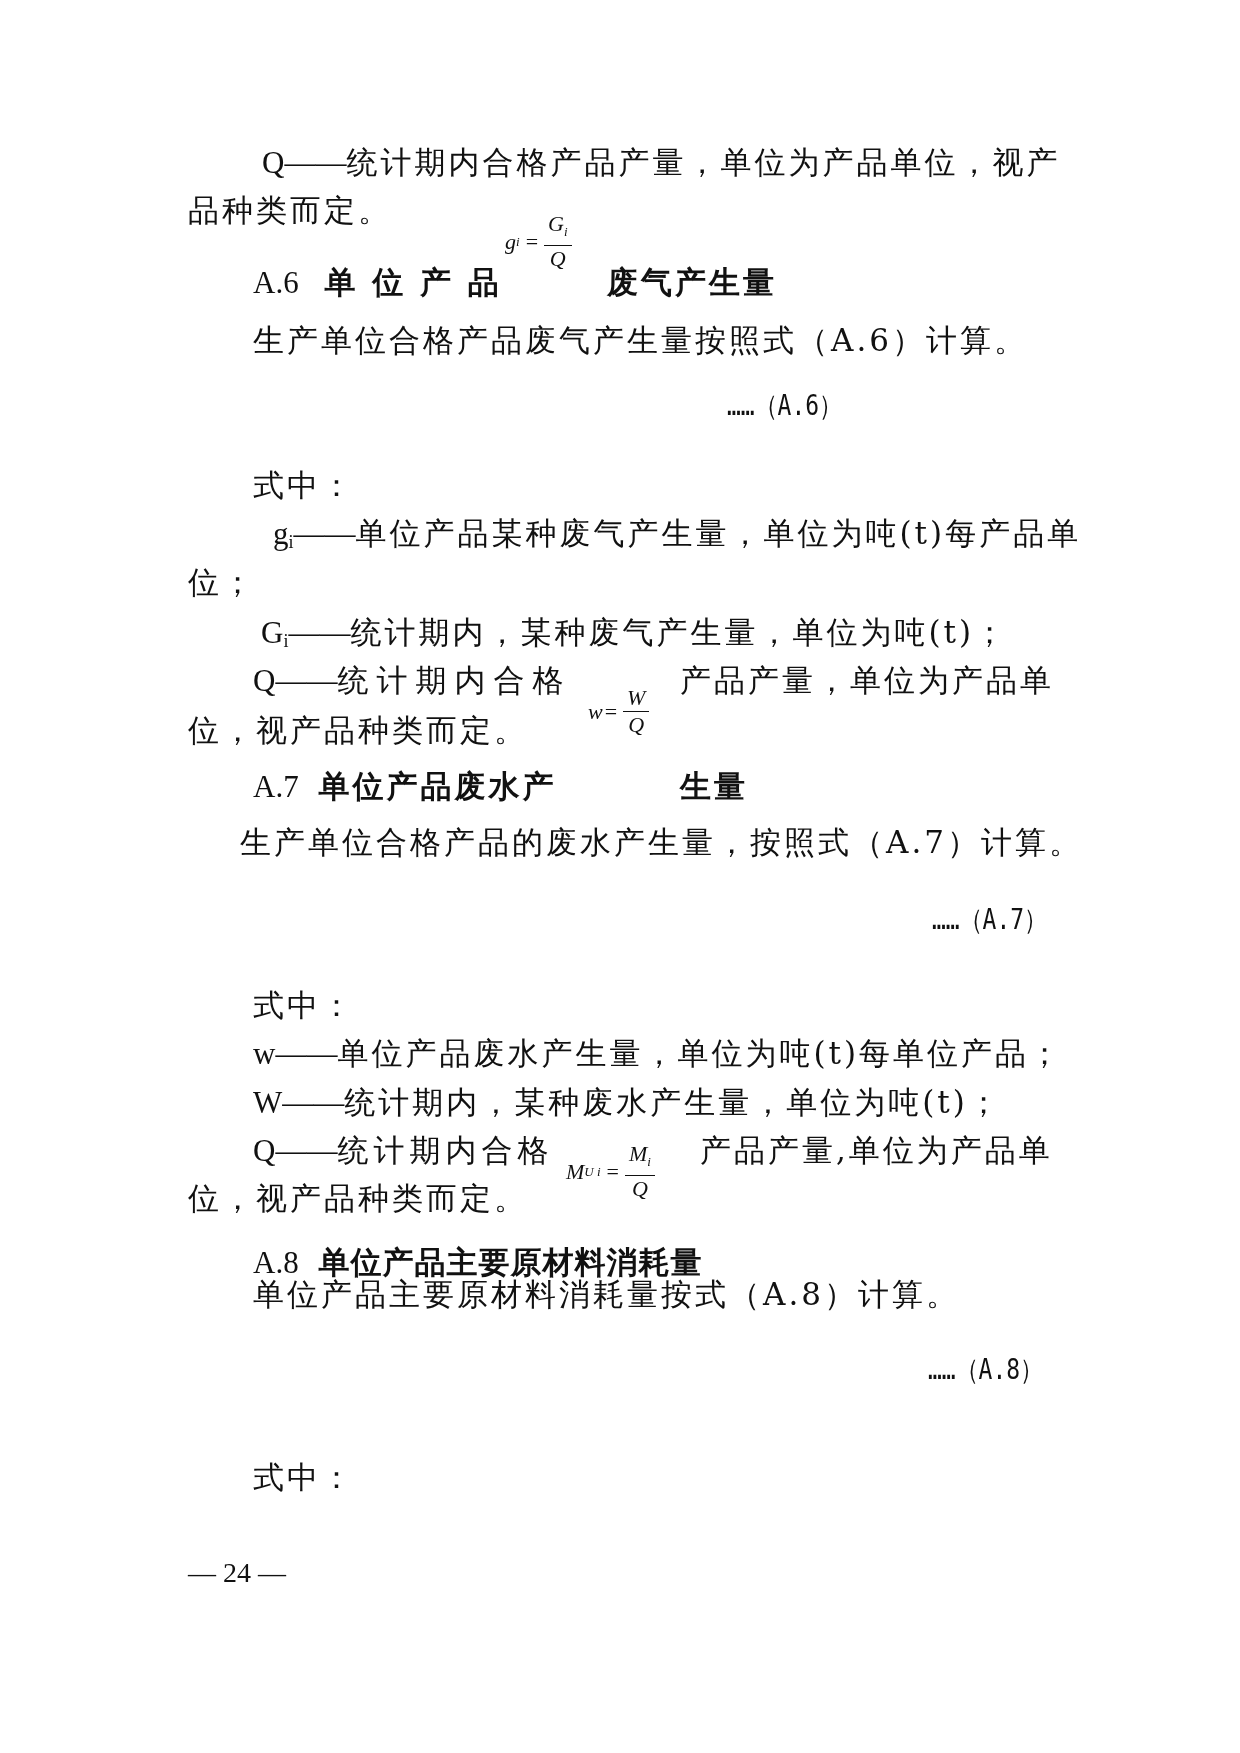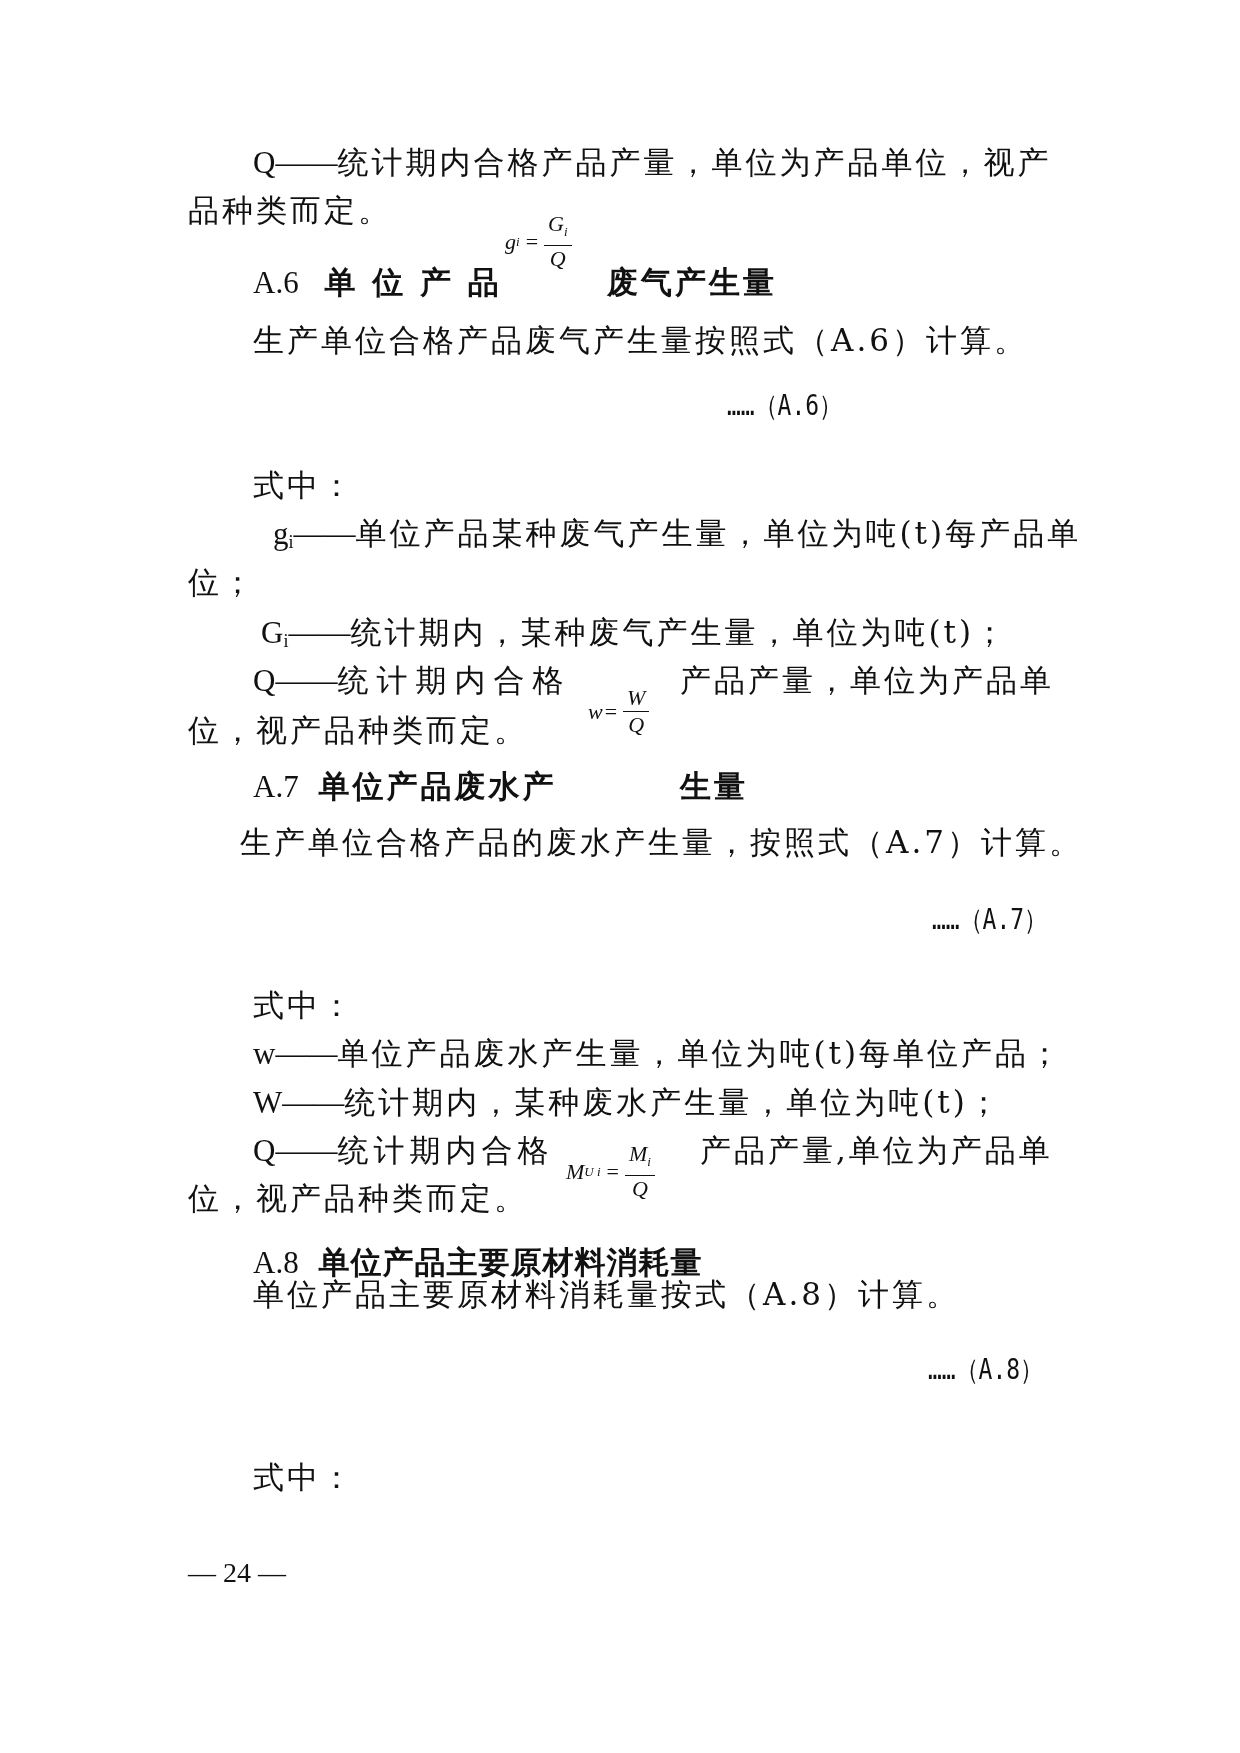--- a/index.html
+++ b/index.html
@@ -29,21 +29,21 @@
       font-family: "DejaVu Sans Mono", monospace; transform: scaleX(0.82); transform-origin: left center;
     }
     .page-num {
       position: absolute; font-size: 28px; line-height: 40px; white-space: nowrap;
       font-family: Liberation Serif, serif;
     }
   </style>
 </head>
 <body>
 
-<div class="line" style="left:253px; top:142px;">
+<div class="line" style="left:262px; top:142px;">
   <span class="latin">Q</span><span class="latin">——</span><span>统计期内合格产品产量，单位为产品单位，视产</span>
 </div>
 <div class="line" style="left:188px; top:190px;">
   <span>品种类而定。</span>
 </div>
 
 <div class="formula" style="left:505px; top:212px;">
   <span>g</span>
     <span class="fsub">i</span>
   <span style="font-style:normal; margin-left:6px;">=</span>

